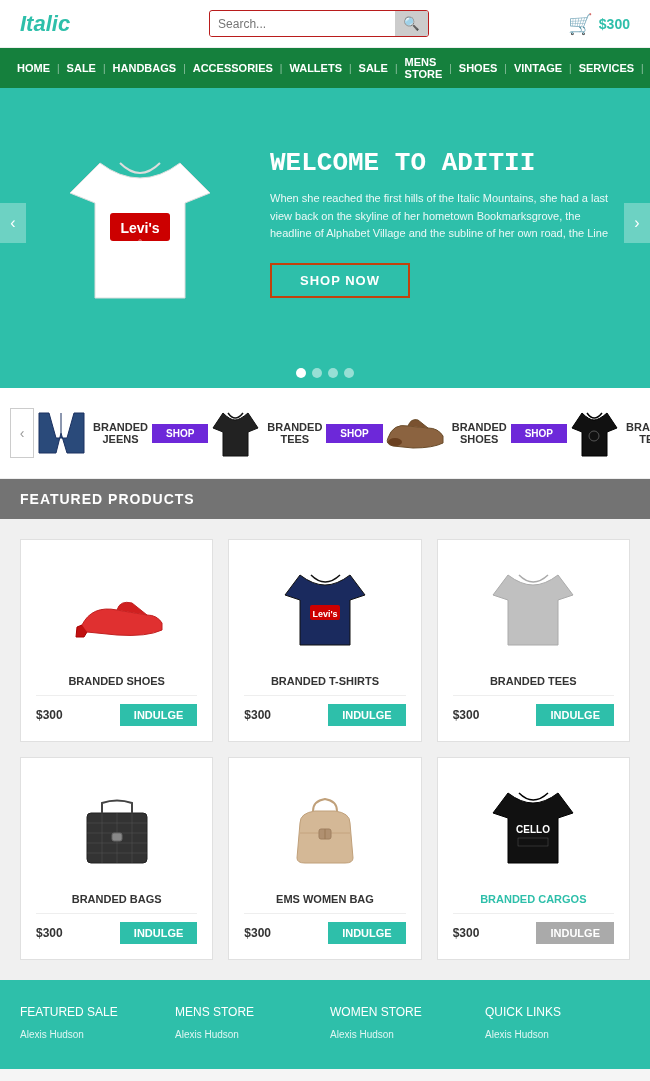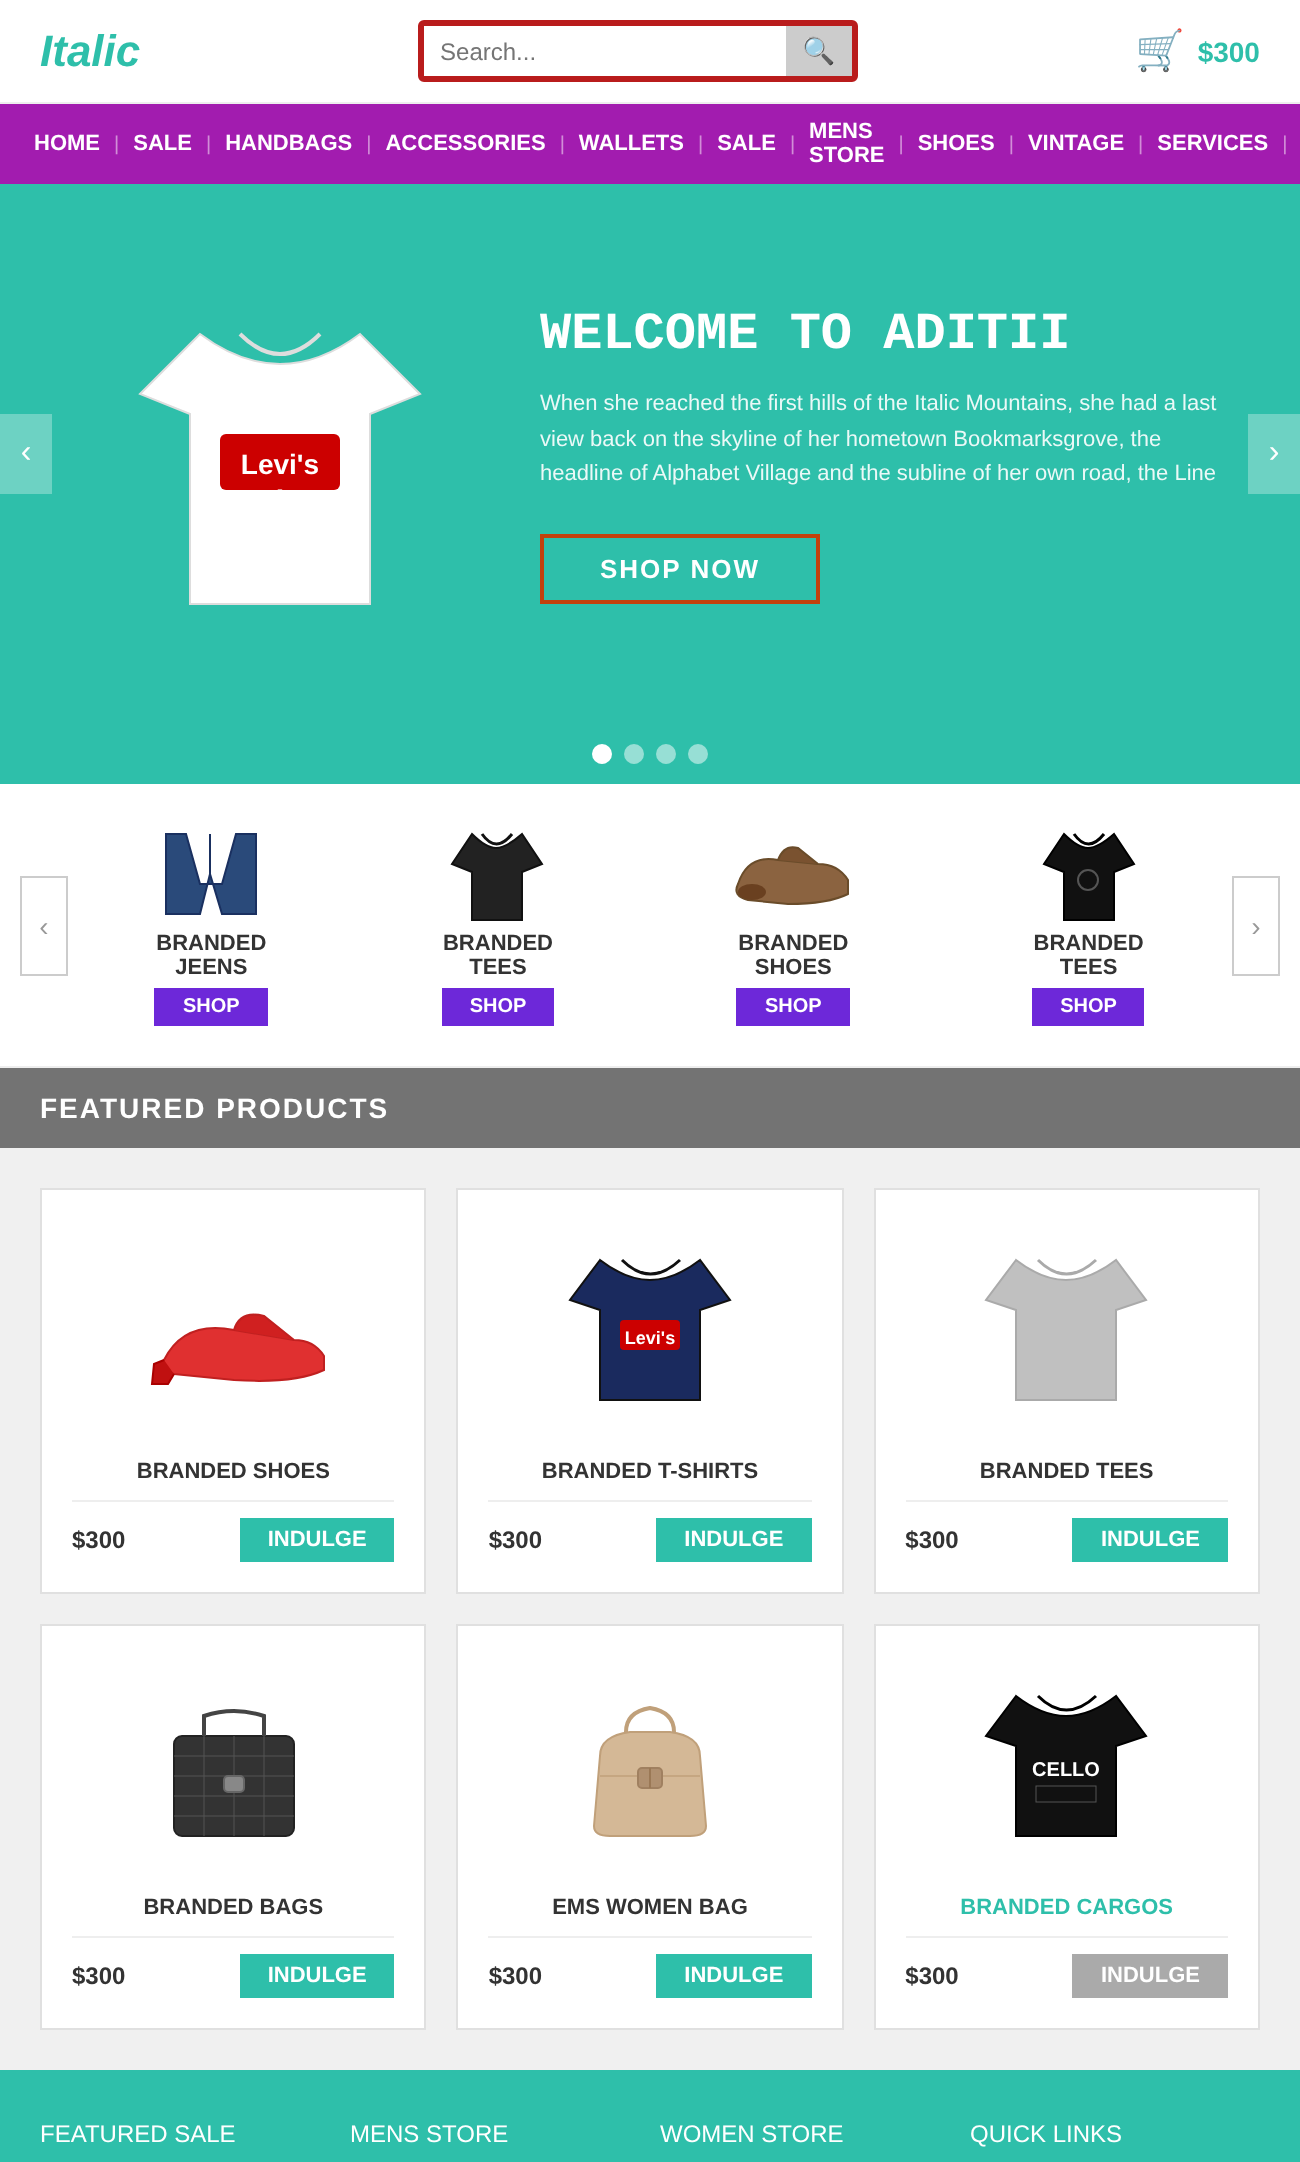--- a/index.html
+++ b/index.html
@@ -1,28 +1,28 @@
 <!DOCTYPE html>
 <html><head>
   <meta charset="utf-8">
   <style>
     * { box-sizing: border-box; margin: 0; padding: 0; }
     body { font-family: Arial, sans-serif; width: 650px; background: #f5f5f5; font-size: 12px; }
 
     
     .header { background: #fff; display: flex; align-items: center; justify-content: space-between; padding: 10px 20px; border-bottom: 1px solid #eee; }
     .logo { color: #2ebfaa; font-size: 22px; font-style: italic; font-weight: bold; }
-    .search-bar { display: flex; align-items: center; border: 3px solid #b91c1c; border-radius: 3px; overflow: hidden; width: 220px; }
+    .search-bar { display: flex; align-items: center; border: 1px solid #b91c1c; border-radius: 3px; overflow: hidden; width: 220px; }
     .search-bar input { border: none; outline: none; padding: 5px 8px; width: 190px; font-size: 12px; }
     .search-bar button { background: #ccc; border: none; padding: 5px 8px; cursor: pointer; color: #555; }
     .cart { display: flex; align-items: center; gap: 6px; color: #2ebfaa; font-weight: bold; font-size: 14px; }
     .cart-icon { font-size: 20px; }
 
     
-    .nav { background: #a21caf; display: flex; align-items: center; padding: 0 10px; }
+    .nav { background: #15803d; display: flex; align-items: center; padding: 0 10px; }
     .nav a { color: #fff; text-decoration: none; font-size: 11px; padding: 8px 7px; display: inline-block; text-transform: uppercase; font-weight: bold; }
     .nav-sep { color: rgba(255,255,255,0.5); font-size: 10px; }
 
     
     .hero { background: #2ebfaa; display: flex; align-items: center; position: relative; padding: 30px 30px; min-height: 270px; overflow: hidden; }
     .hero-left { flex: 0 0 220px; display: flex; justify-content: center; align-items: center; }
     .hero-right { flex: 1; padding-left: 20px; }
     .hero-title { color: #fff; font-size: 26px; font-weight: 900; text-transform: uppercase; margin-bottom: 12px; font-family: Liberation Mono, monospace; }
     .hero-text { color: rgba(255,255,255,0.9); font-size: 11px; line-height: 1.6; margin-bottom: 20px; }
     .shop-now-btn { border: 2px solid #c2410c; color: #fff; background: transparent; padding: 8px 28px; text-transform: uppercase; font-weight: bold; font-size: 13px; cursor: pointer; letter-spacing: 1px; }
@@ -30,21 +30,21 @@
     .hero-arrow-left { left: 0; }
     .hero-arrow-right { right: 0; }
     .hero-dots { display: flex; justify-content: center; gap: 6px; padding: 10px 0; background: #2ebfaa; }
     .hero-dot { width: 10px; height: 10px; border-radius: 50%; background: rgba(255,255,255,0.5); }
     .hero-dot.active { background: #fff; }
 
     
     .category-strip { background: #fff; padding: 20px 10px; display: flex; align-items: center; position: relative; border-bottom: 1px solid #eee; }
     .cat-arrow { background: none; border: 1px solid #ccc; width: 24px; height: 50px; cursor: pointer; font-size: 14px; color: #999; flex-shrink: 0; }
     .cat-items { display: flex; flex: 1; justify-content: space-around; align-items: center; }
-    .cat-item { display: flex; flex-direction: column; align-items: center; gap: 4px; text-align: center; }
+    .cat-item { display: flex; flex-direction: row; align-items: center; gap: 4px; text-align: center; }
     .cat-label { font-size: 11px; font-weight: bold; text-transform: uppercase; color: #333; }
     .cat-shop-btn { background: #6d28d9; color: #fff; border: none; padding: 4px 14px; font-size: 10px; text-transform: uppercase; cursor: pointer; font-weight: bold; }
 
     
     .featured-header { background: #737373; padding: 12px 20px; }
     .featured-title { color: #fff; font-size: 14px; font-weight: bold; text-transform: uppercase; letter-spacing: 1px; }
 
     
     .products-section { background: #f0f0f0; padding: 20px; }
     .products-grid { display: grid; grid-template-columns: 1fr 1fr 1fr; gap: 15px; }

